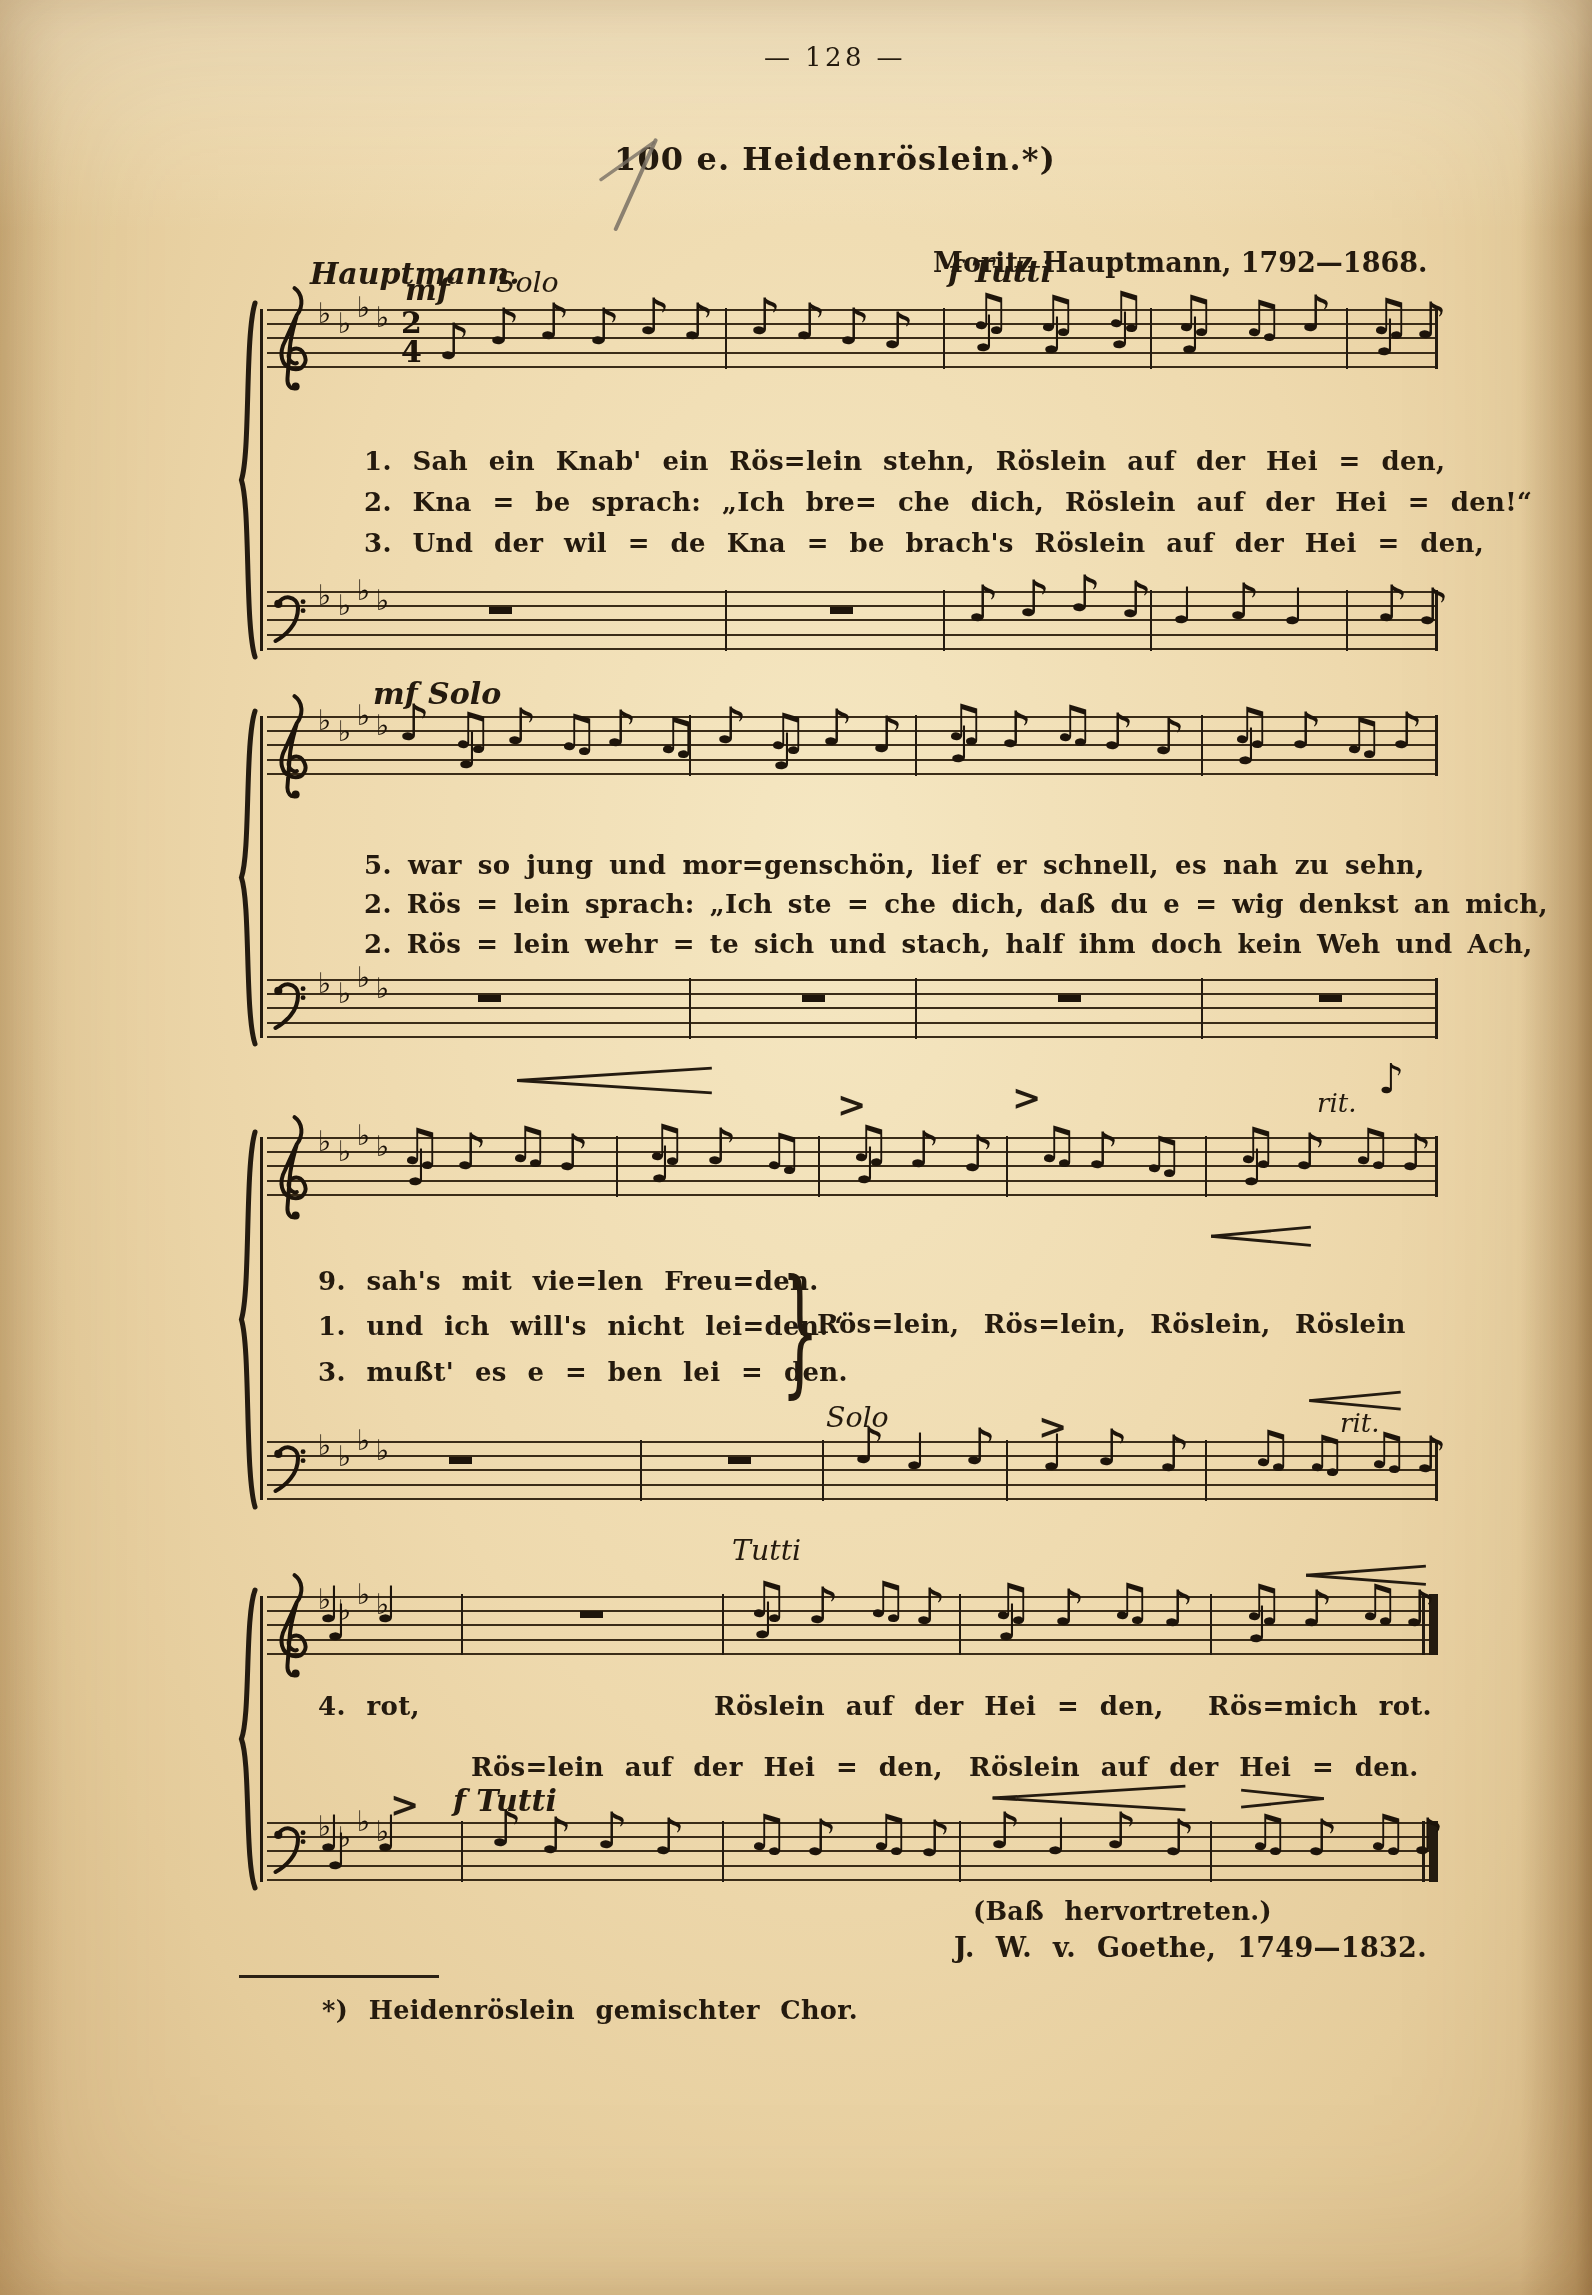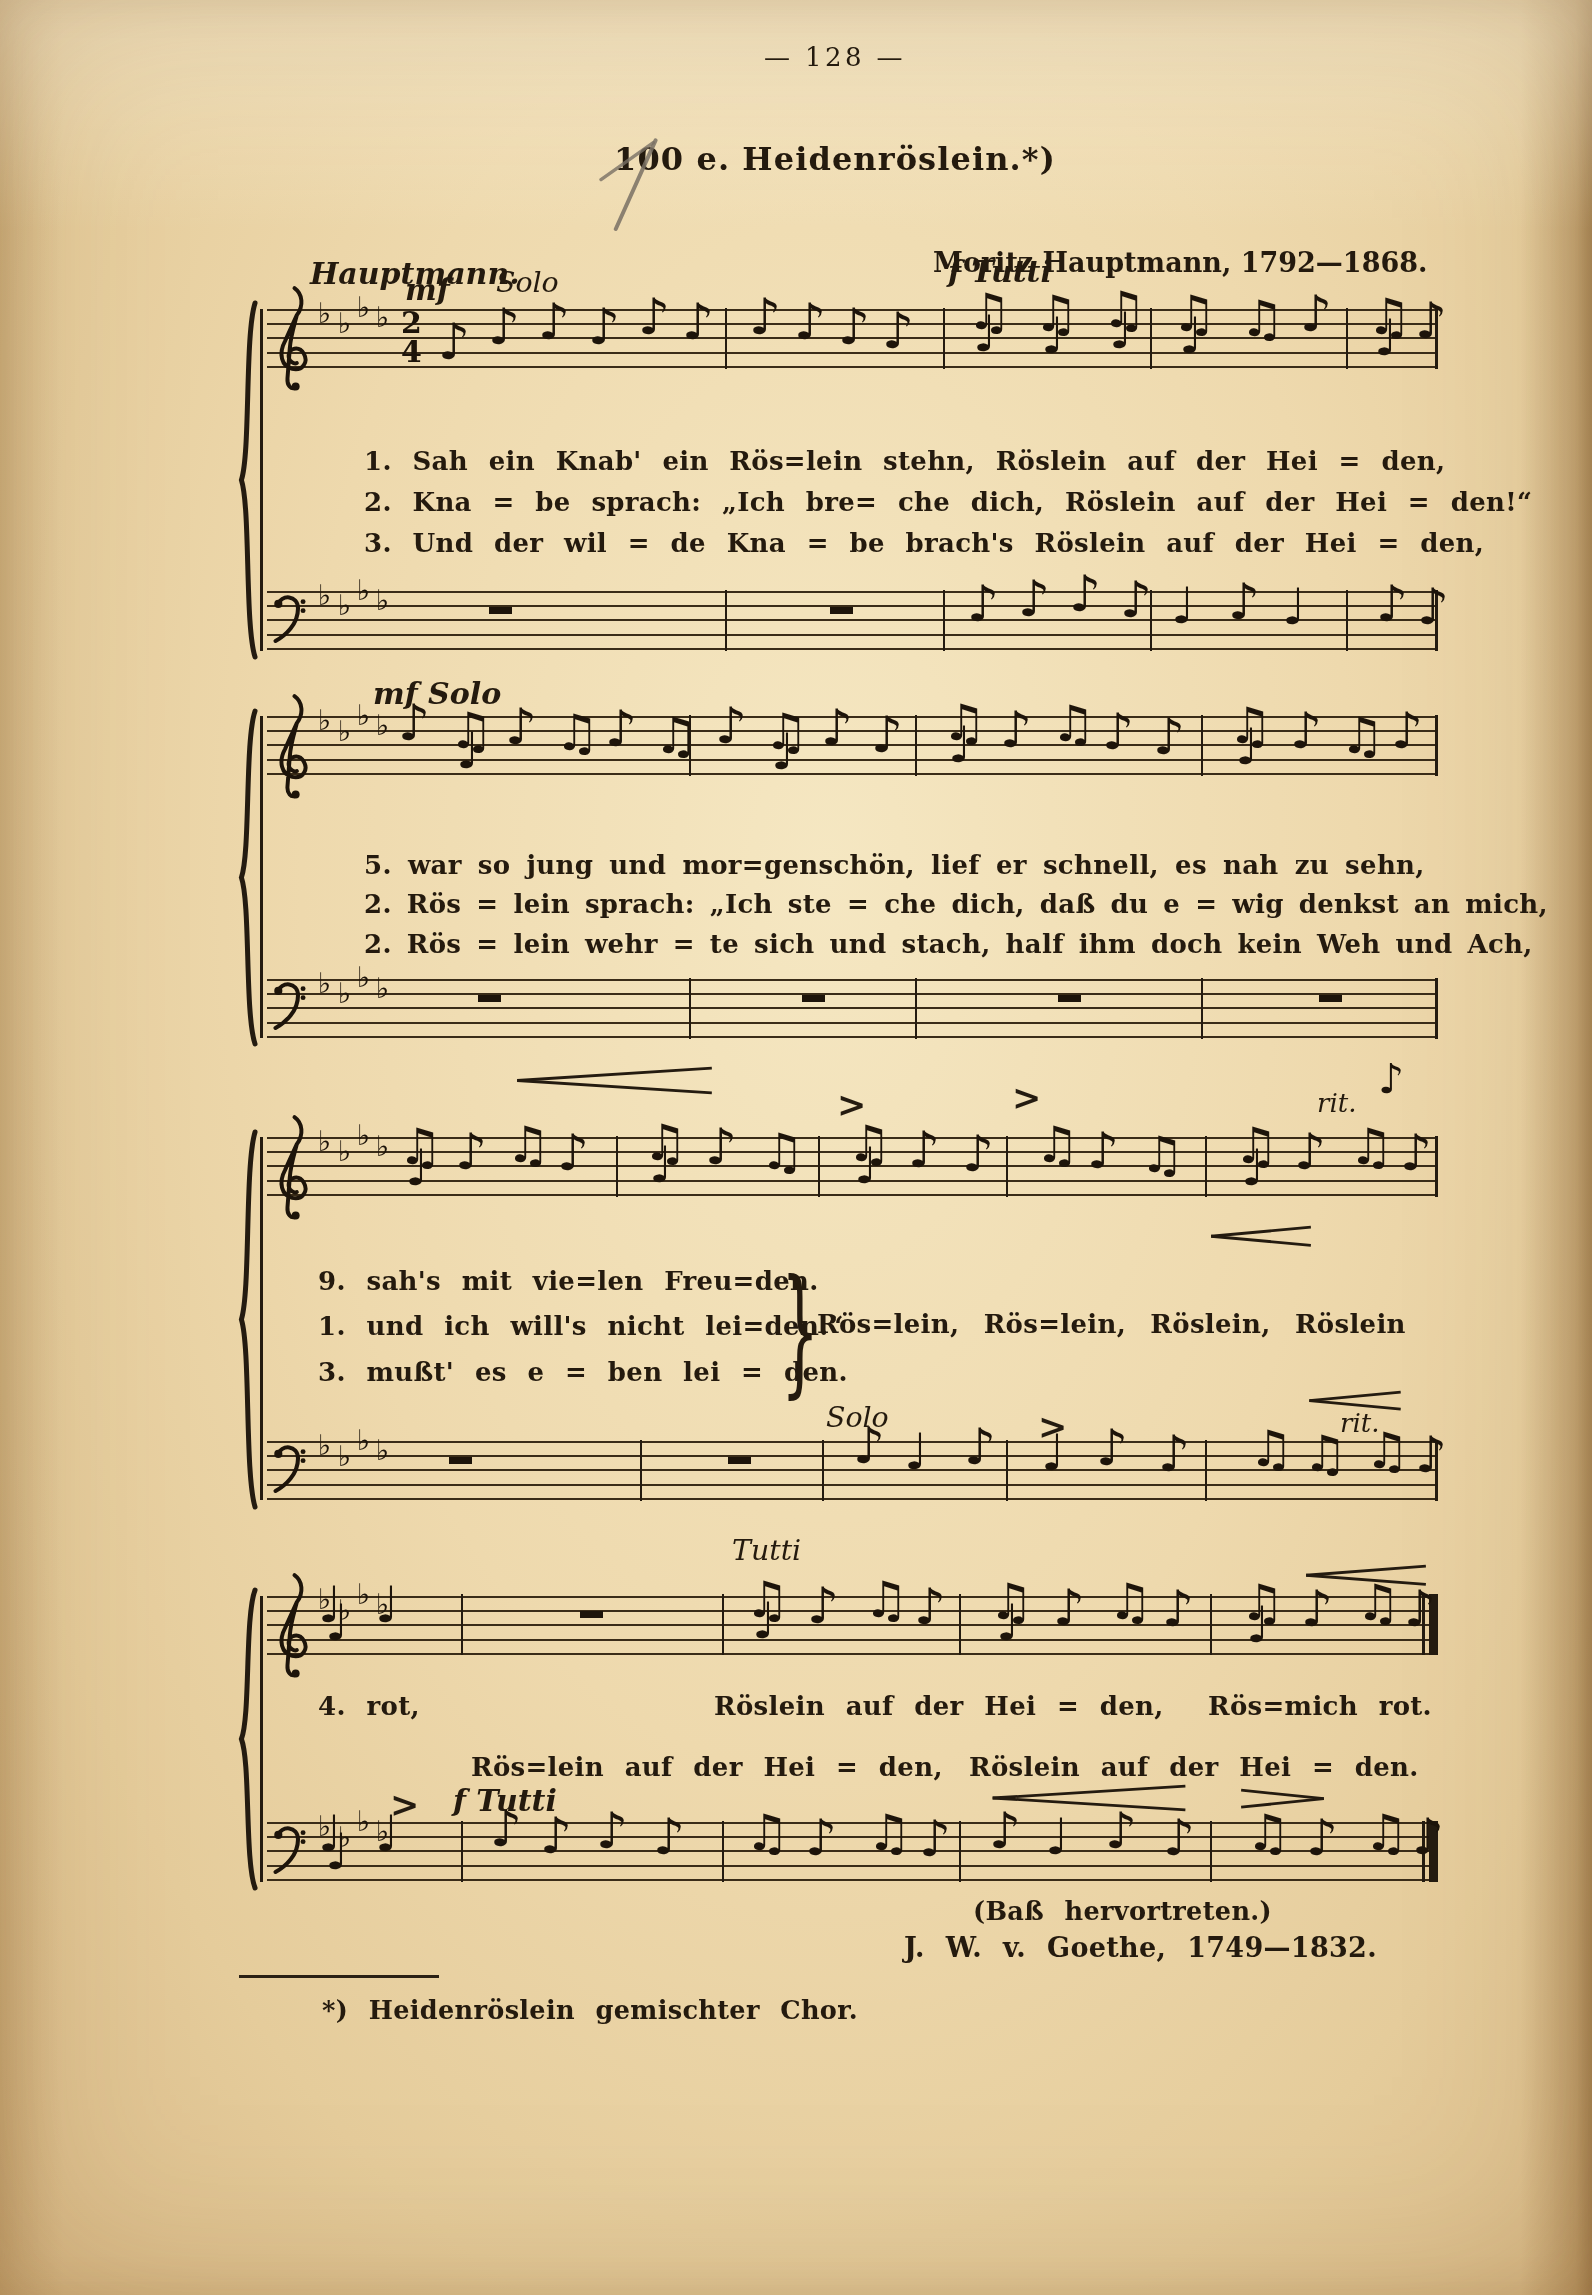--- a/index.html
+++ b/index.html
@@ -73,21 +73,21 @@
 <div class="abs versebrace" style="left:781px;top:1261px">}</div>
 <div class="abs lyric" style="left:817px;top:1309px;word-spacing:15px">Rös=lein,    Rös=lein,   Röslein, Röslein</div>
 
 <div class="abs lyric" style="left:318px;top:1691px">4.   rot,</div>
 <div class="abs lyric" style="left:714px;top:1691px">Röslein auf der  Hei  =  den,</div>
 <div class="abs lyric" style="left:1208px;top:1691px">Rös=mich rot.</div>
 <div class="abs lyric" style="left:471px;top:1752px">Rös=lein auf der Hei   =   den,</div>
 <div class="abs lyric" style="left:969px;top:1752px">Röslein auf der Hei    =    den.</div>
 
 <div class="abs lyric" style="left:973px;top:1896px;font-size:25.6px">(Baß hervortreten.)</div>
-<div class="abs lyric" style="left:904px;top:1932px;font-size:27px">J. W. v. Goethe, 1749—1832.</div>
+<div class="abs lyric" style="left:954px;top:1932px;font-size:27px">J. W. v. Goethe, 1749—1832.</div>
 <div class="footrule"></div>
 <div class="abs lyric" style="left:322px;top:1995px;font-size:25.6px">*) Heidenröslein gemischter Chor.</div>
 
 <div id="music" style="position:absolute;inset:0;">
     <div class="staff" style="top: 309px;"></div>
     <div class="bar" style="left: 725px; top: 308px; width: 2.3px; height: 61px;"></div>
     <div class="bar" style="left: 943px; top: 308px; width: 2.3px; height: 61px;"></div>
     <div class="bar" style="left: 1150px; top: 308px; width: 2.3px; height: 61px;"></div>
     <div class="bar" style="left: 1346px; top: 308px; width: 2.3px; height: 61px;"></div>
     <div class="bar" style="left: 1435px; top: 308px; width: 3.4px; height: 61px;"></div>

